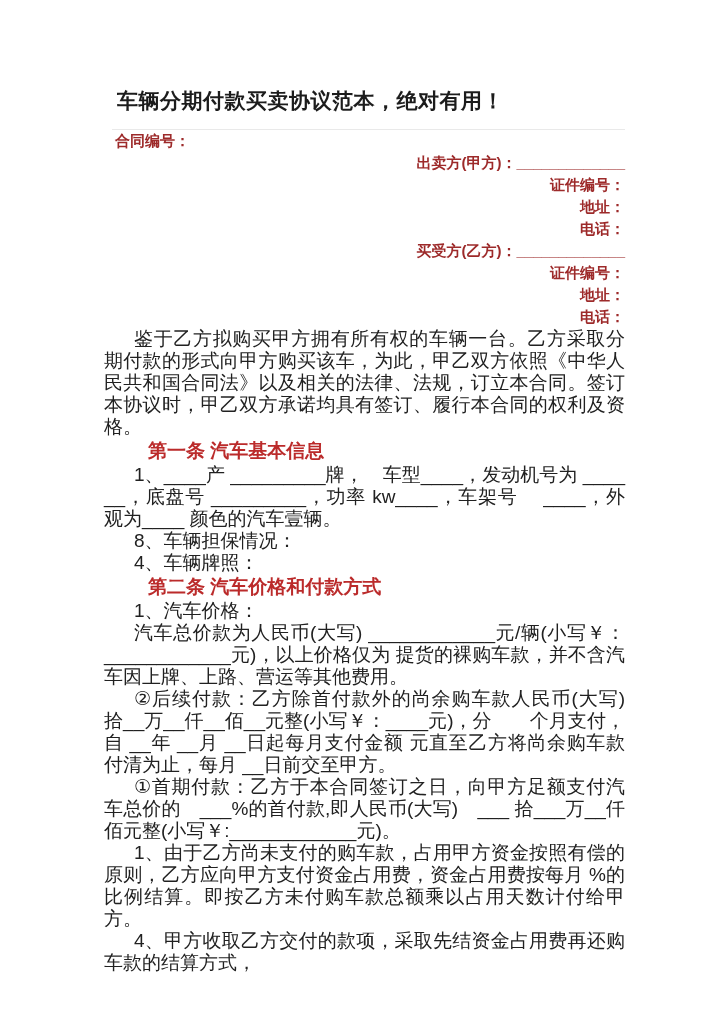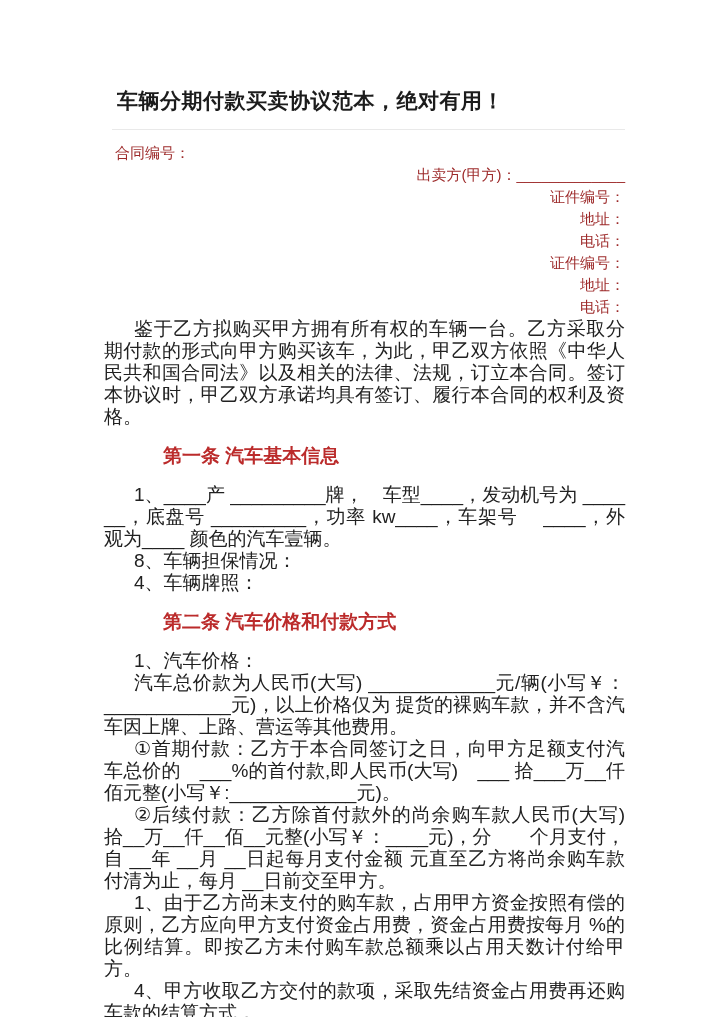--- a/index.html
+++ b/index.html
@@ -28,39 +28,38 @@
     font-weight:bold;
     color:var(--title-text);
     letter-spacing:0.5px;
     line-height:26px;
   }
   .divider{
     border-bottom:1px solid var(--divider);
     margin:15px 0 0 8px;
   }
   .red-block{
-    margin-top:12px;
     color:var(--accent-label);
-    font-weight:normal;
+    font-weight:bold;
     font-size:15px;
     line-height:22px;
   }
   .contract-no{margin:0;padding-left:11px;}
   .party-line{margin:0;padding-left:42px;text-align:right;}
   .blank{letter-spacing:0;}
   .doc-body{
     font-size:19px;
     line-height:22px;
     color:var(--body-text);
     text-align:justify;
     word-break:break-all;
   }
   .para{margin:0;text-indent:30px;}
   .clause-heading{
-    margin:17px;
+    margin:2px;
     padding-left:42px;
     color:var(--accent-heading);
     font-weight:bold;
   }
 </style>
 </head>
 <body>
 
 <div class="page">
 
@@ -68,35 +67,36 @@
 
   <div class="divider"></div>
 
   <div class="red-block">
     <p class="contract-no">合同编号：</p>
 
     <p class="party-line"><span>出卖方(甲方)：</span><span class="blank">_____________</span></p>
     <p class="party-line"><span>证件编号：</span><span class="blank"></span></p>
     <p class="party-line"><span>地址：</span><span class="blank"></span></p>
     <p class="party-line"><span>电话：</span><span class="blank"></span></p>
+    <p class="party-line"><span>买受方(乙方)：</span><span class="blank">_____________</span></p>
     <p class="party-line"><span>证件编号：</span><span class="blank"></span></p>
     <p class="party-line"><span>地址：</span><span class="blank"></span></p>
     <p class="party-line"><span>电话：</span><span class="blank"></span></p>
   </div>
 
   <div class="doc-body">
     <p class="para">鉴于乙方拟购买甲方拥有所有权的车辆一台。乙方采取分期付款的形式向甲方购买该车，为此，甲乙双方依照《中华人民共和国合同法》以及相关的法律、法规，订立本合同。签订本协议时，甲乙双方承诺均具有签订、履行本合同的权利及资格。</p>
 
     <p class="clause-heading">第一条 汽车基本信息</p>
     <p class="para">1、____产 _________牌，　车型____，发动机号为 ______，底盘号 _________，功率 kw____，车架号　 ____，外观为____ 颜色的汽车壹辆。</p>
     <p class="para">8、车辆担保情况：</p>
     <p class="para">4、车辆牌照：</p>
 
     <p class="clause-heading">第二条 汽车价格和付款方式</p>
     <p class="para">1、汽车价格：</p>
     <p class="para">汽车总价款为人民币(大写) ____________元/辆(小写￥： ____________元)，以上价格仅为 提货的裸购车款，并不含汽车因上牌、上路、营运等其他费用。</p>
+    <p class="para">②后续付款：乙方除首付款外的尚余购车款人民币(大写)　拾__万__仟__佰__元整(小写￥：____元)，分　　个月支付，自 __年 __月 __日起每月支付金额 元直至乙方将尚余购车款付清为止，每月 __日前交至甲方。</p>
     <p class="para">①首期付款：乙方于本合同签订之日，向甲方足额支付汽车总价的　___%的首付款,即人民币(大写)　___ 拾___万__仟 佰元整(小写￥:____________元)。</p>
-    <p class="para">②后续付款：乙方除首付款外的尚余购车款人民币(大写)　拾__万__仟__佰__元整(小写￥：____元)，分　　个月支付，自 __年 __月 __日起每月支付金额 元直至乙方将尚余购车款付清为止，每月 __日前交至甲方。</p>
     <p class="para">1、由于乙方尚未支付的购车款，占用甲方资金按照有偿的原则，乙方应向甲方支付资金占用费，资金占用费按每月 %的比例结算。即按乙方未付购车款总额乘以占用天数计付给甲方。</p>
     <p class="para">4、甲方收取乙方交付的款项，采取先结资金占用费再还购车款的结算方式，</p>
   </div>
 
 </div>
 
 </body></html>

